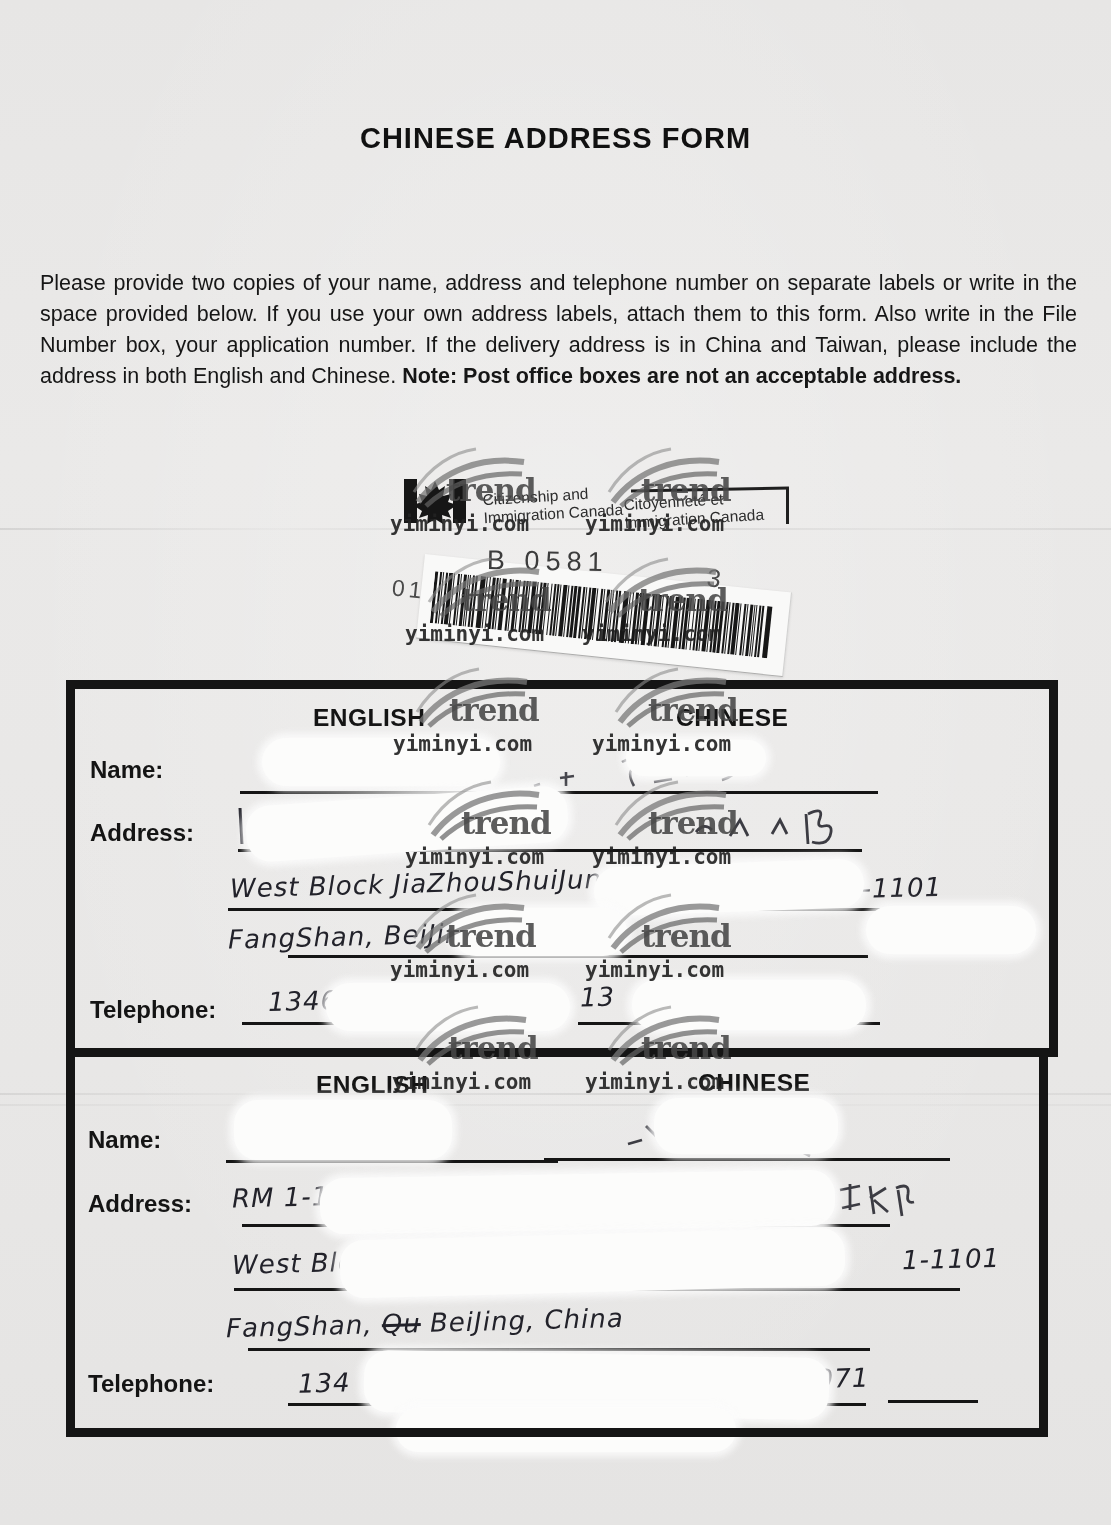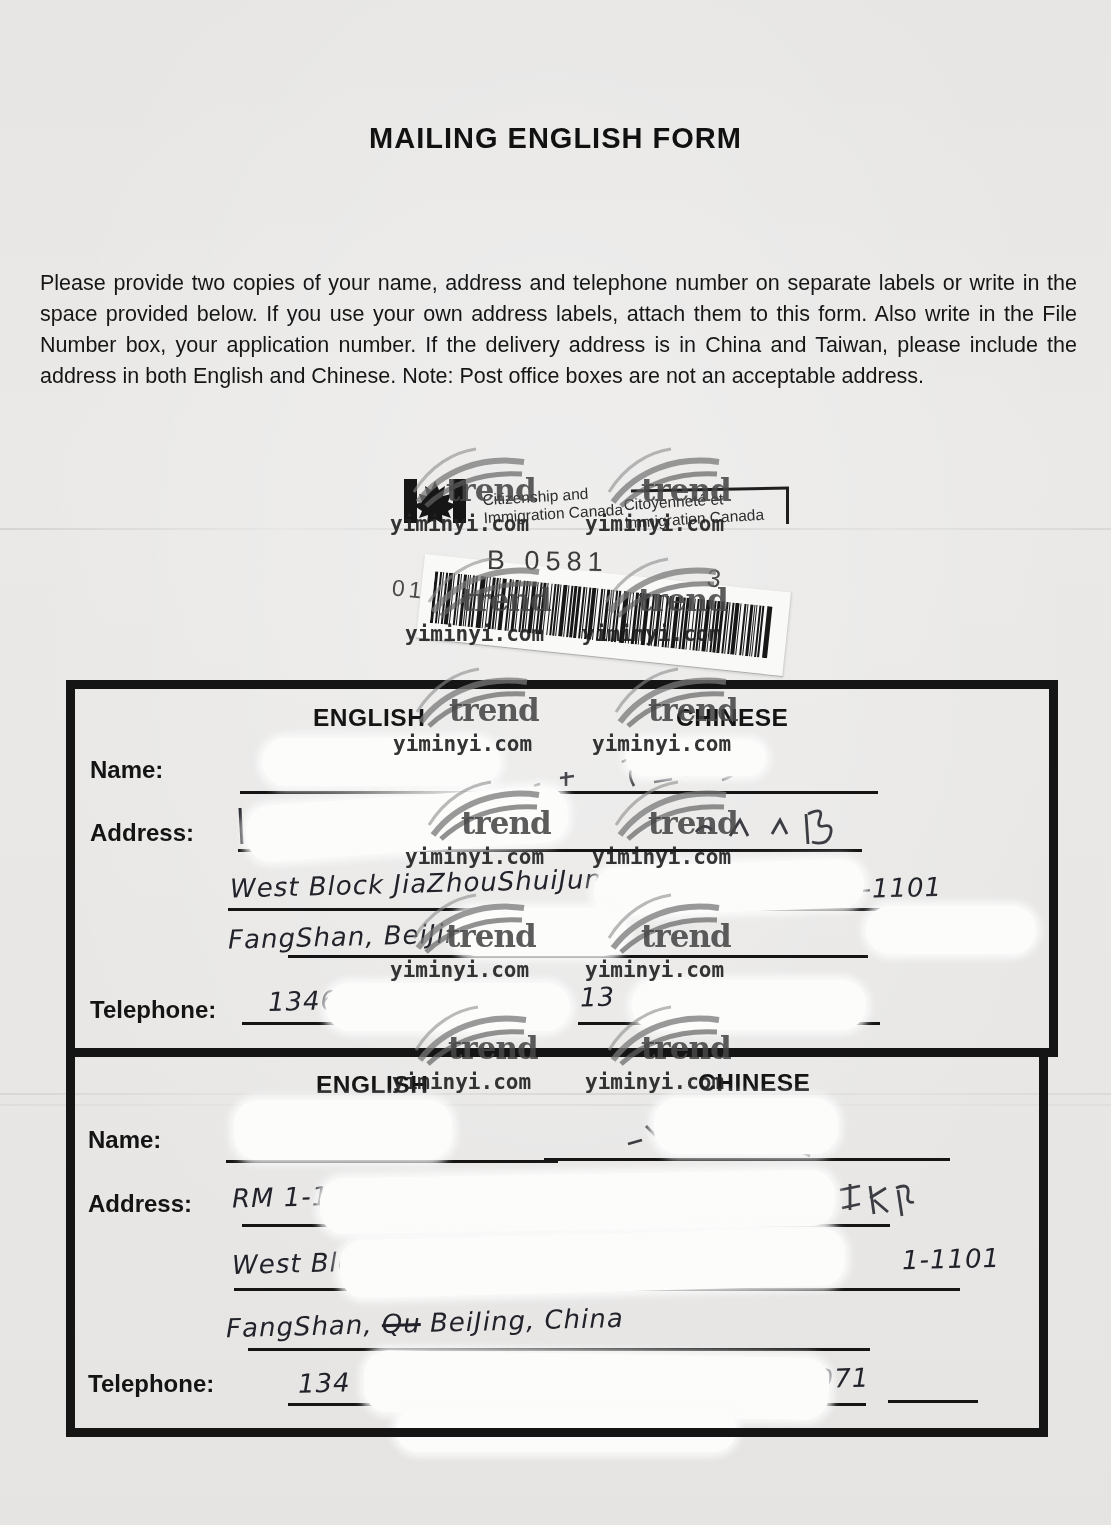--- a/index.html
+++ b/index.html
@@ -13,21 +13,21 @@
   .crease{position:absolute;left:0;right:0;height:2px;z-index:1;
     background:linear-gradient(90deg, rgba(110,110,110,.28), rgba(110,110,110,.06) 25%, rgba(110,110,110,.30) 55%, rgba(110,110,110,.10) 80%, rgba(110,110,110,.22));}
   .title{
     position:absolute; top:122px; left:0; width:100%; text-align:center; margin:0;
     font-size:29px; font-weight:700; letter-spacing:1px; color:#111;
   }
   .intro{
     position:absolute; top:268px; left:40px; width:1037px; margin:0;
     font-size:21.5px; line-height:31px; text-align:justify; color:#161616;
   }
-  .intro strong{font-weight:400;}
+  .intro strong{font-weight:700;}
 
   
   .stamp-en,.stamp-fr{position:absolute; font-size:15.5px; line-height:18px; color:#2c2c2c; transform:rotate(-3.5deg); z-index:3;}
   .stamp-en{left:483px; top:487px;}
   .stamp-fr{left:624px; top:492px;}
   .flag{position:absolute; left:403px; top:473px; z-index:3;}
   .fn-top{position:absolute; left:631px; top:488px; width:158px; height:3px; background:#1f1f1f; transform:rotate(-1deg); z-index:3;}
   .fn-right{position:absolute; left:786px; top:488px; width:3px; height:36px; background:#1f1f1f; z-index:3;}
 
   
@@ -68,21 +68,21 @@
 </style>
 </head>
 <body>
 
 <div class="page">
 
   <div class="crease" style="top:528px;opacity:.6"></div>
   <div class="crease" style="top:1093px;opacity:.5"></div>
   <div class="crease" style="top:1104px;opacity:.3"></div>
 
-  <h1 class="title">MAILING ENGLISH FORM</h1>
+  <h1 class="title">CHINESE ADDRESS FORM</h1>
 
   <p class="intro"><span>Please provide two copies of your name, address and telephone number on separate labels or write in the space provided below. If you use your own address labels, attach them to this form.  Also write in the File Number box, your application number.  If the delivery address is in China and Taiwan, please include the address in both English and Chinese. </span><strong>Note:  Post office boxes are not an acceptable address.</strong></p>
 
   <svg class="flag" width="64" height="56" viewBox="0 0 64 56">
     <rect x="1" y="6" width="13" height="44" fill="#161616"></rect>
     <rect x="50" y="6" width="13" height="44" fill="#161616"></rect>
     <path fill="#161616" d="M32 8 l4 9 6-4 -2 10 8-2 -3 8 9 3 -9 6 3 7 -9-3 1 9 -8-5 -8 5 1-9 -9 3 3-7 -9-6 9-3 -3-8 8 2 -2-10 6 4 z"></path>
   </svg>
   <div class="stamp-en">
     <div>Citizenship and</div>

